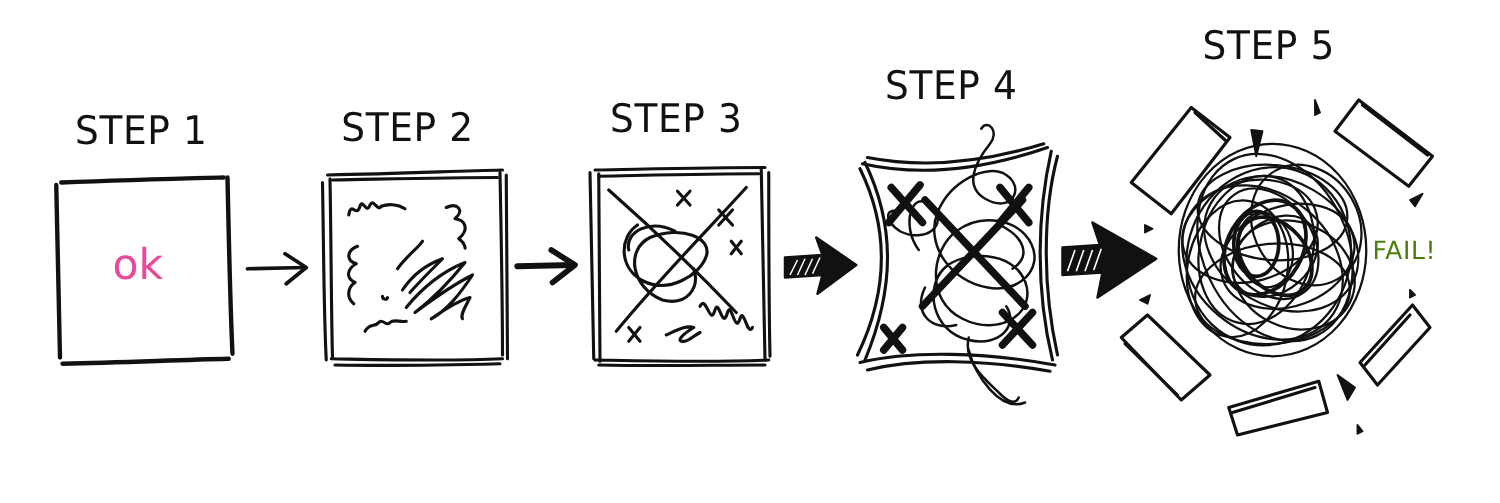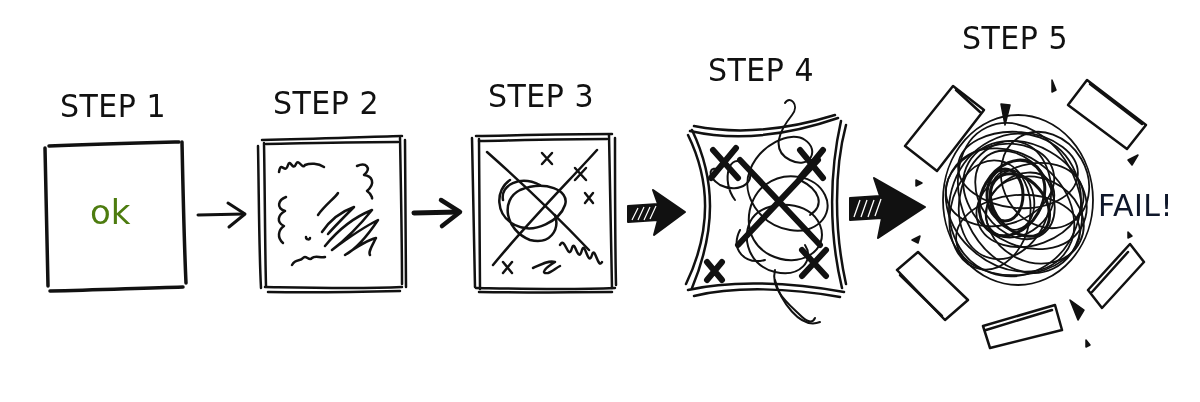--- a/index.html
+++ b/index.html
@@ -25,27 +25,27 @@
       font-size: 30px;
       letter-spacing: 0.5px;
       color: #111111;
       white-space: nowrap;
       transform: scaleY(1.05);
     }
     .ok-text {
       position: absolute;
       font-family: "DejaVu Sans", sans-serif;
       font-size: 34px;
+      color: #ec4899;
+    }
+    .fail-text {
+      position: absolute;
+      font-family: "DejaVu Sans", sans-serif;
+      font-size: 20px;
       color: #4d7c0f;
-    }
-    .fail-text {
-      position: absolute;
-      font-family: "DejaVu Sans", sans-serif;
-      font-size: 30px;
-      color: #0f172a;
       letter-spacing: 0.5px;
     }
     svg { position: absolute; left: 0; top: 0; }
     .ink { stroke: #111111; fill: none; stroke-linecap: round; stroke-linejoin: round; }
     .inkfill { fill: #111111; stroke: #111111; stroke-linejoin: round; }
   </style>
 </head>
 <body>
 
 <div class="canvas">

